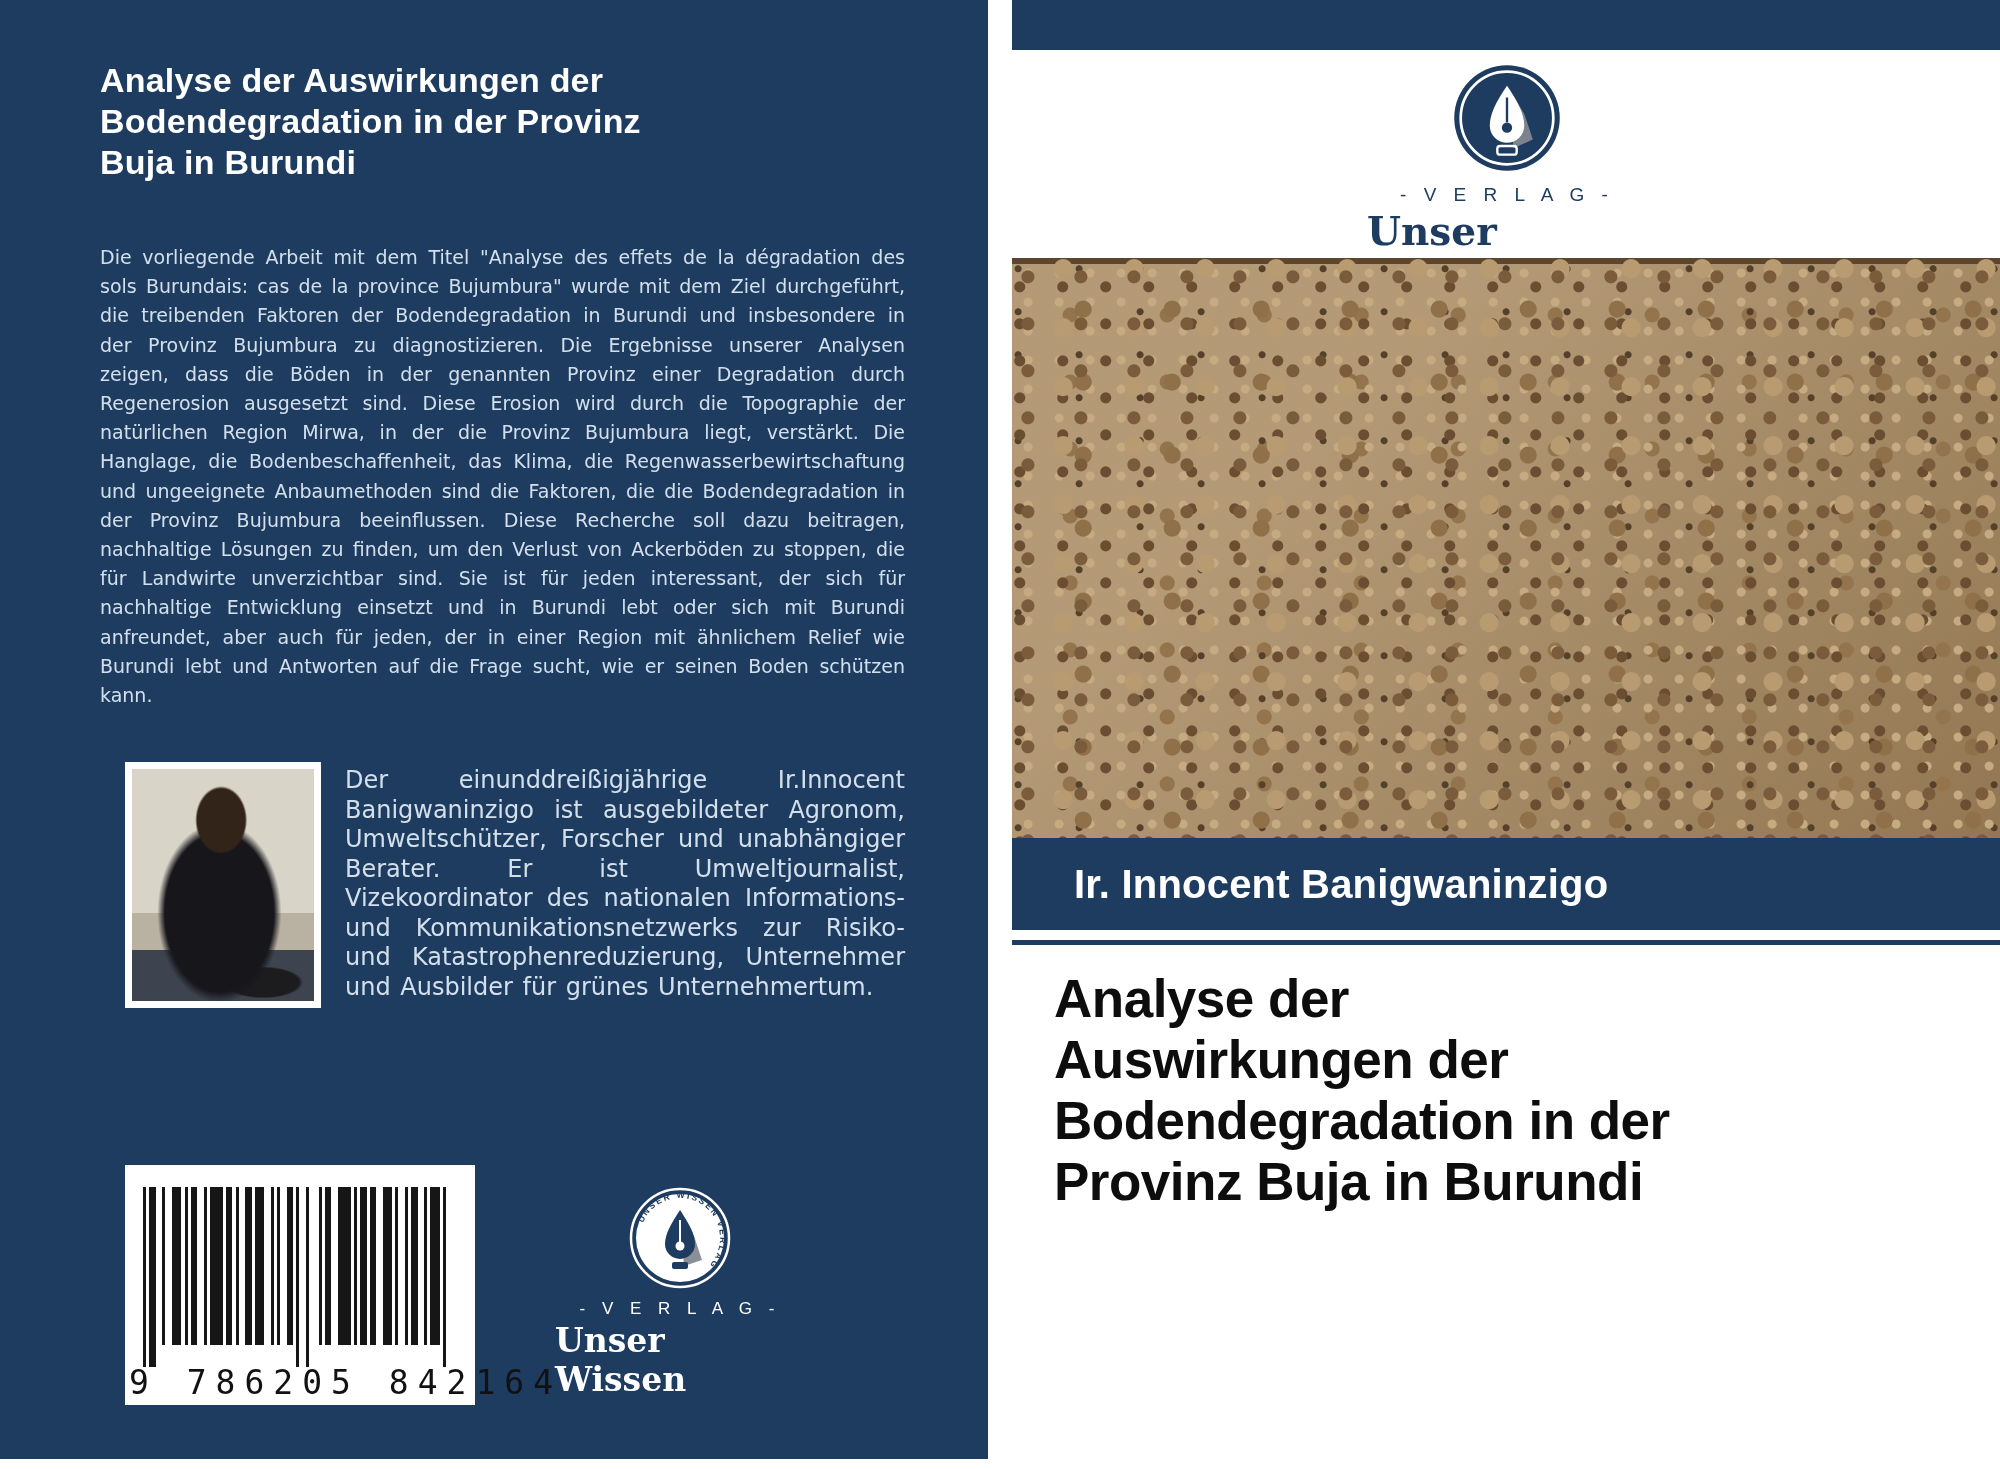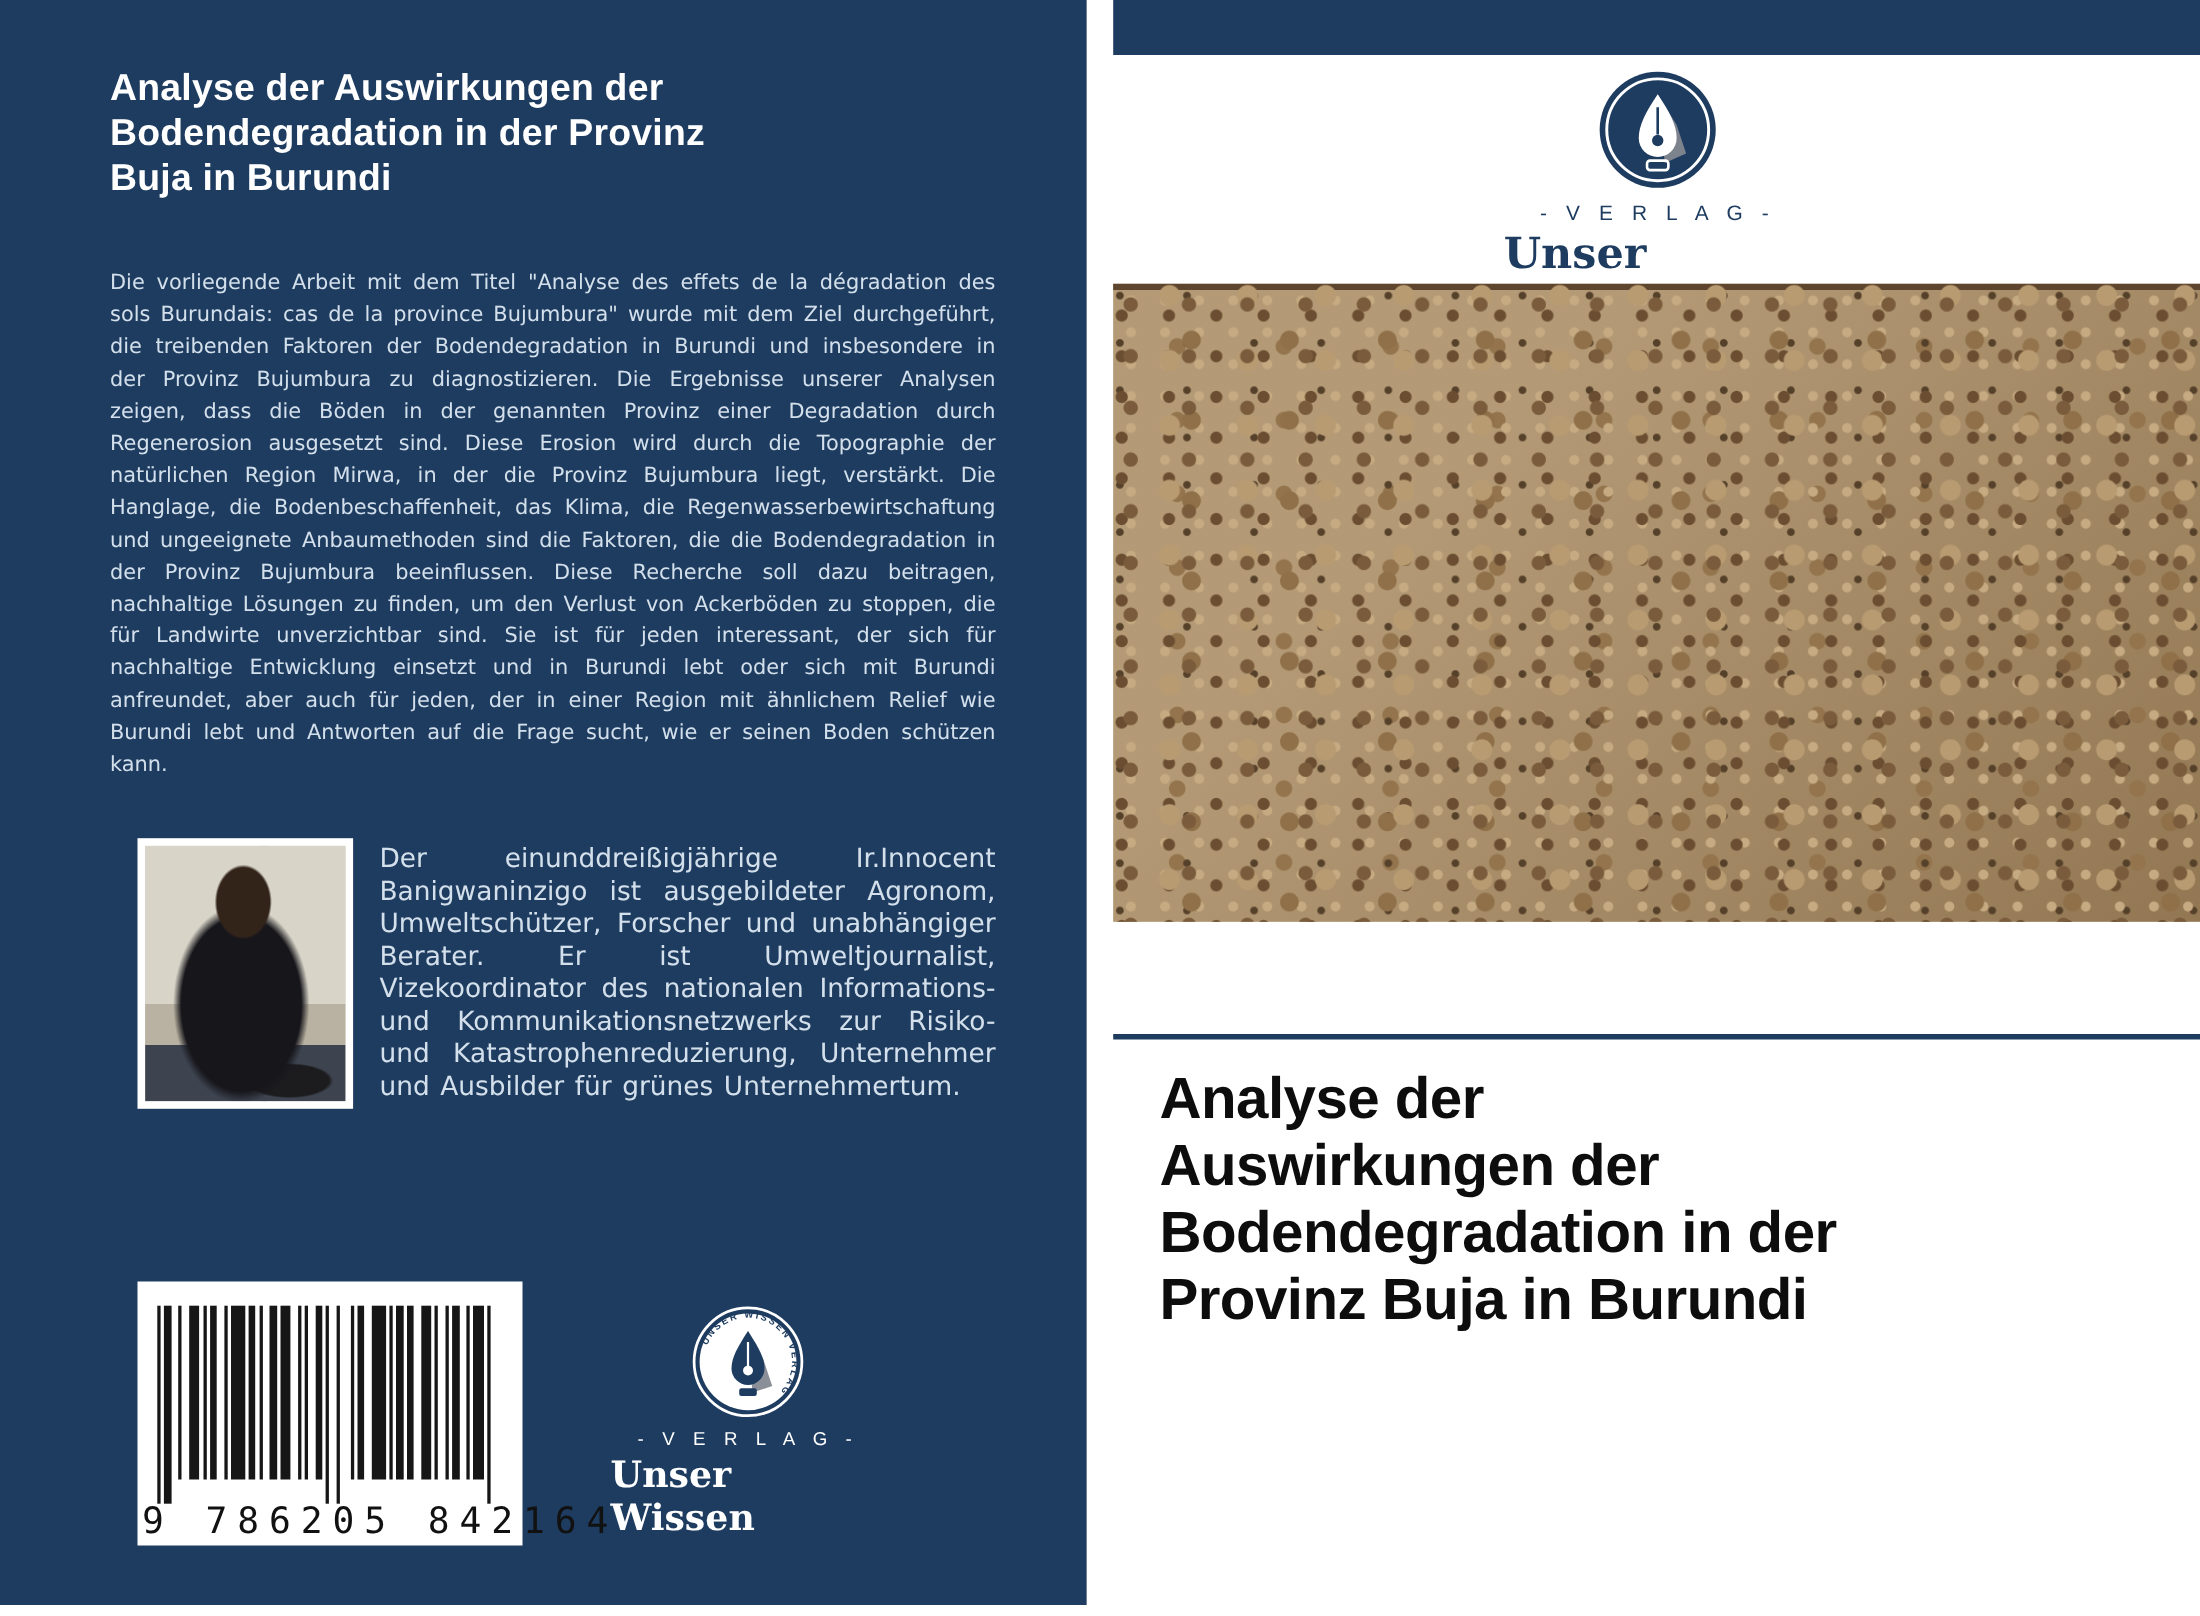--- a/index.html
+++ b/index.html
@@ -221,20 +221,23 @@
         <line x1="52" y1="33" x2="52" y2="56" stroke="#1e3c60" stroke-width="2.2"></line>
         <circle cx="52" cy="61" r="4.8" fill="#1e3c60"></circle>
         <rect x="43" y="78" width="18" height="8" rx="2.5" fill="none" stroke="#ffffff" stroke-width="2.2"></rect>
       </svg>
       <div class="verlag-line">- V E R L A G -</div>
       <div class="publisher-name">Unser Wissen</div>
     </div>
 
     <div class="soil-photo"></div>
 
+    <div class="author-band">
+      <span class="author-name">Ir. Innocent Banigwaninzigo</span>
+    </div>
 
     <div class="front-rule"></div>
 
     <div class="front-title">Analyse der Auswirkungen der Bodendegradation in der Provinz Buja in Burundi</div>
 
     <div class="front-bottombar"></div>
   </div>
 </div>
 
 </body></html>

